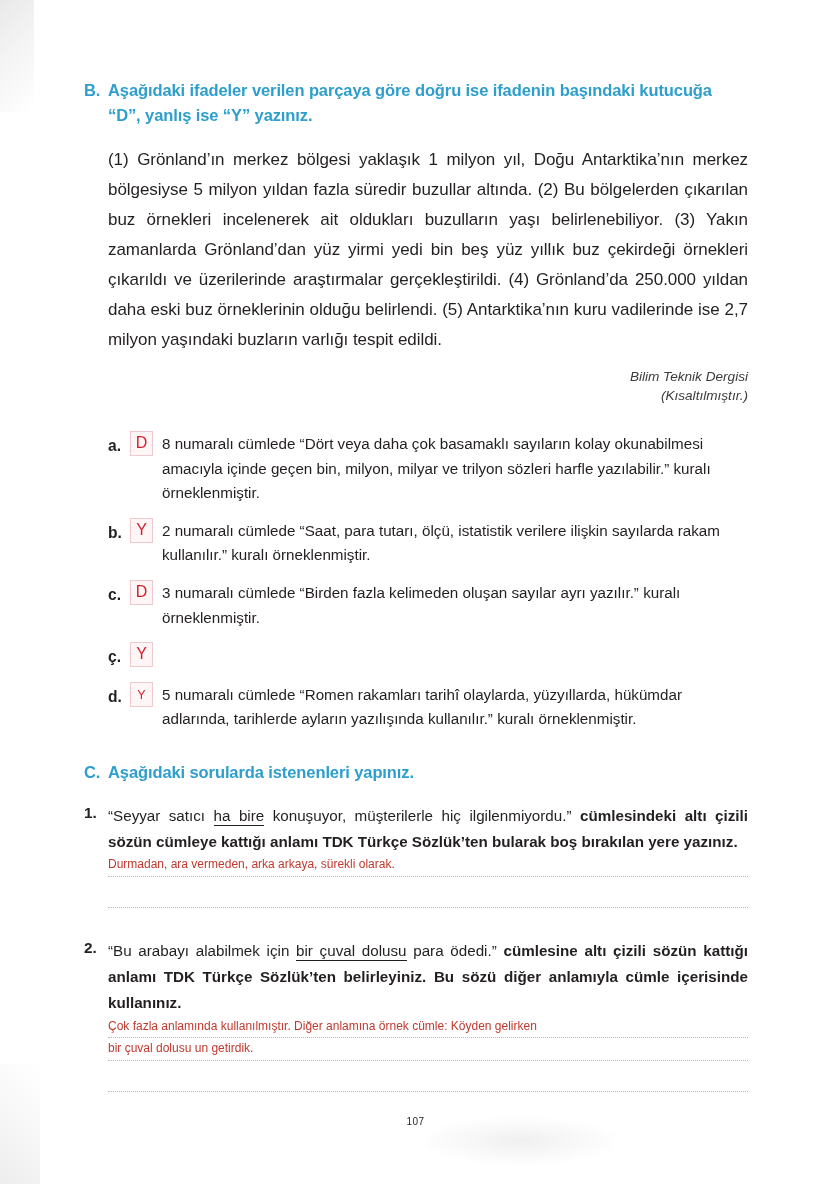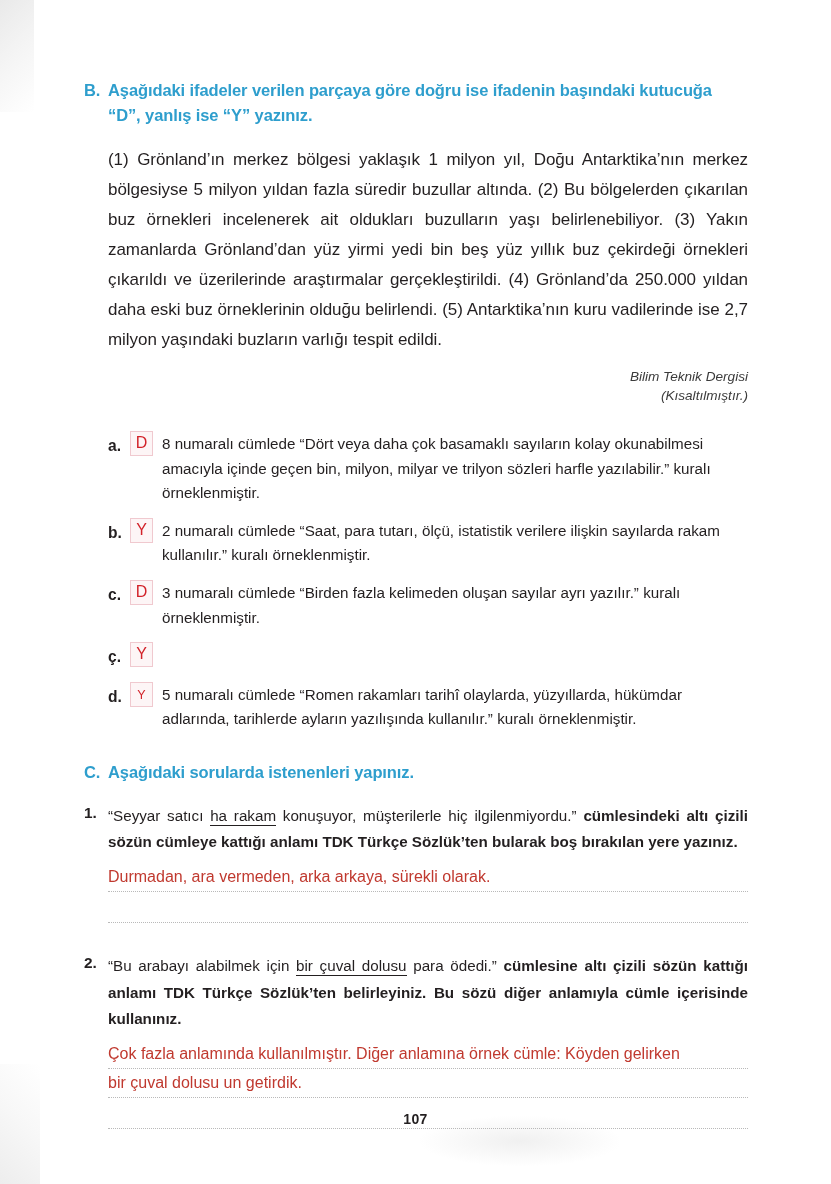--- a/index.html
+++ b/index.html
@@ -147,23 +147,22 @@
   .q-text b { font-weight: bold; }
   .q-text u {
     text-decoration: none;
     border-bottom: 1px solid #231f20;
     padding-bottom: 1px;
   }
 
   
   .answer {
     margin-left: 24px;
-    margin-top: 9px;
     color: #c0392f;
-    font-size: 16px;
+    font-size: 12px;
     line-height: 1.58;
   }
   .answer .ans-line {
     display: block;
     border-bottom: 1px dotted #b9b9b9;
     padding-bottom: 2px;
     margin-bottom: 1px;
   }
   .blank-line {
     margin-left: 24px;
@@ -171,22 +170,22 @@
     border-bottom: 1px dotted #b9b9b9;
   }
 
   
   .page-number {
     position: absolute;
     left: 0;
     right: 0;
     bottom: 57px;
     text-align: center;
-    font-size: 14px;
-    font-weight: bold;
+    font-size: 10px;
+    font-weight: normal;
     color: #231f20;
     letter-spacing: 0.4px;
   }
 </style>
 </head>
 <body>
 
 <div id="page">
 
   <div class="scan-shade-tl"></div>
@@ -242,21 +241,21 @@
 
     <div class="section-head" style="margin-top:28px;">
       <span class="sec-letter">C.</span>
       <span class="sec-text">Aşağıdaki sorularda istenenleri yapınız.</span>
     </div>
 
     <div class="q-block">
       <div class="q-row">
         <span class="q-num">1.</span>
         <span class="q-text">
-          <span class="lead">“Seyyar satıcı </span><u>ha rakam</u><span class="lead"> konuşuyor, müşterilerle hiç ilgilenmiyordu.”</span><b> cümlesindeki altı çizili sözün cümleye kattığı anlamı TDK Türkçe Sözlük’ten bularak boş bırakılan yere yazınız.</b>
+          <span class="lead">“Seyyar satıcı </span><u>ha bire</u><span class="lead"> konuşuyor, müşterilerle hiç ilgilenmiyordu.”</span><b> cümlesindeki altı çizili sözün cümleye kattığı anlamı TDK Türkçe Sözlük’ten bularak boş bırakılan yere yazınız.</b>
         </span>
       </div>
       <div class="answer">
         <span class="ans-line">Durmadan, ara vermeden, arka arkaya, sürekli olarak.</span>
       </div>
       <div class="blank-line"></div>
     </div>
 
     <div class="q-block" style="margin-top:30px;">
       <div class="q-row">

